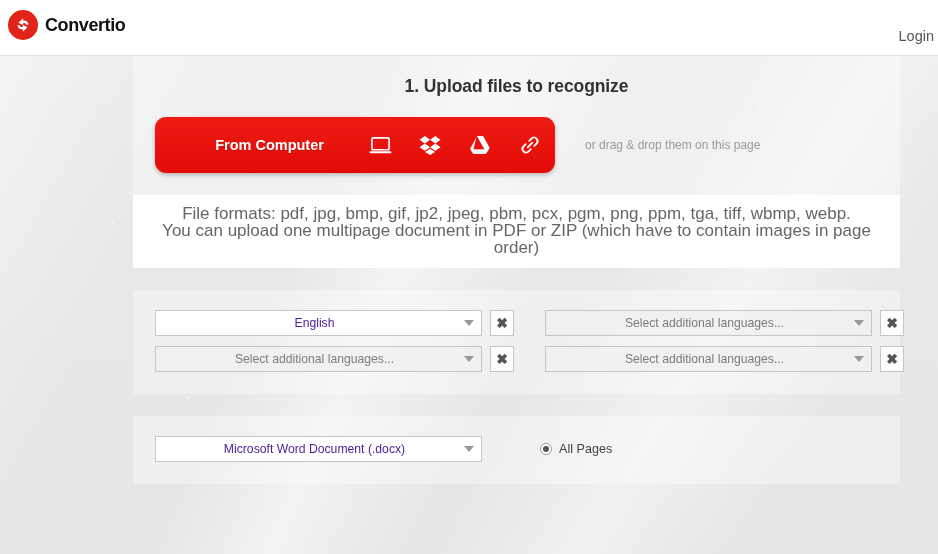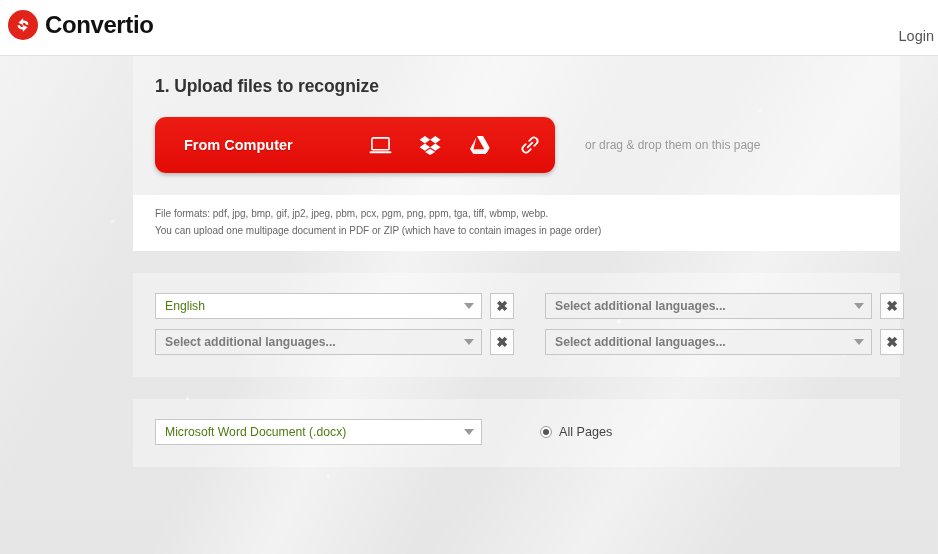--- a/index.html
+++ b/index.html
@@ -57,21 +57,21 @@
   #logo-mark {
     width: 30px; height: 30px;
     border-radius: 50%;
     background: #e2231a;
     display: flex;
     align-items: center;
     justify-content: center;
     flex: none;
   }
   #logo-text {
-    font-size: 24px;
+    font-size: 18px;
     font-weight: bold;
     color: #111;
     letter-spacing: -0.4px;
   }
 
   #nav {
     position: absolute;
     left: 212px; top: 0;
     height: 56px;
     display: flex;
@@ -108,21 +108,21 @@
   }
 
   
   #main {
     position: absolute;
     top: 56px; left: 133px;
     width: 767px;
     z-index: 2;
   }
 
-  .panel { width: 767px; position: relative; }
+  .panel { width: 767px; position: relative; text-align: center; }
   .panel-body {
     background: rgba(255,255,255,0.36);
     padding: 20px 22px 22px 22px;
   }
   .panel-footer {
     background: #ffffff;
     padding: 10px 22px 12px 22px;
   }
 
   .step-title {
@@ -167,21 +167,21 @@
   .up-icon svg { display: block; }
 
   #drag-hint {
     font-size: 12px;
     color: #9a9a9a;
     margin-left: 30px;
     white-space: nowrap;
   }
 
   .formats-line {
-    font-size: 10px;
+    font-size: 17px;
     color: #666;
     line-height: 17px;
   }
 
   .gap { height: 22px; }
 
   
   .lang-grid {
     display: grid;
     grid-template-columns: repeat(2, auto);
@@ -192,24 +192,24 @@
 
   .select {
     width: 327px;
     height: 26px;
     border: 1px solid #c6c6c6;
     background: #ffffff;
     display: flex;
     align-items: center;
     padding: 0 7px 0 9px;
     font-size: 12.2px;
-    color: #4d7c0f;
-    cursor: pointer;
-  }
-  .select.muted { background: rgba(240,240,240,0.72); color: #7c7c7c; font-weight: bold; }
+    color: #4c1d95;
+    cursor: pointer;
+  }
+  .select.muted { background: rgba(240,240,240,0.72); color: #7c7c7c; }
   .select .sel-val { flex: 1; overflow: hidden; white-space: nowrap; }
   .caret {
     width: 0; height: 0;
     border-left: 5px solid transparent;
     border-right: 5px solid transparent;
     border-top: 6px solid #999;
     flex: none;
   }
   .xbtn {
     width: 24px; height: 26px;

